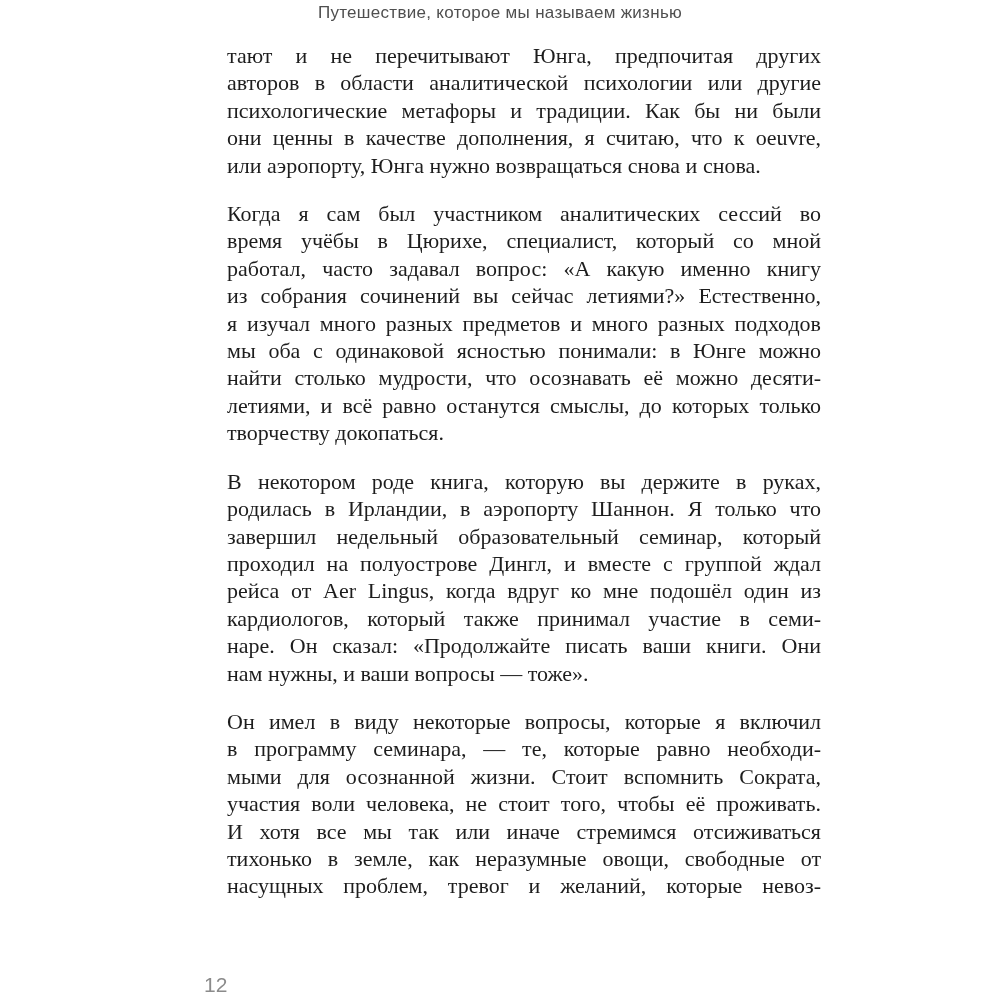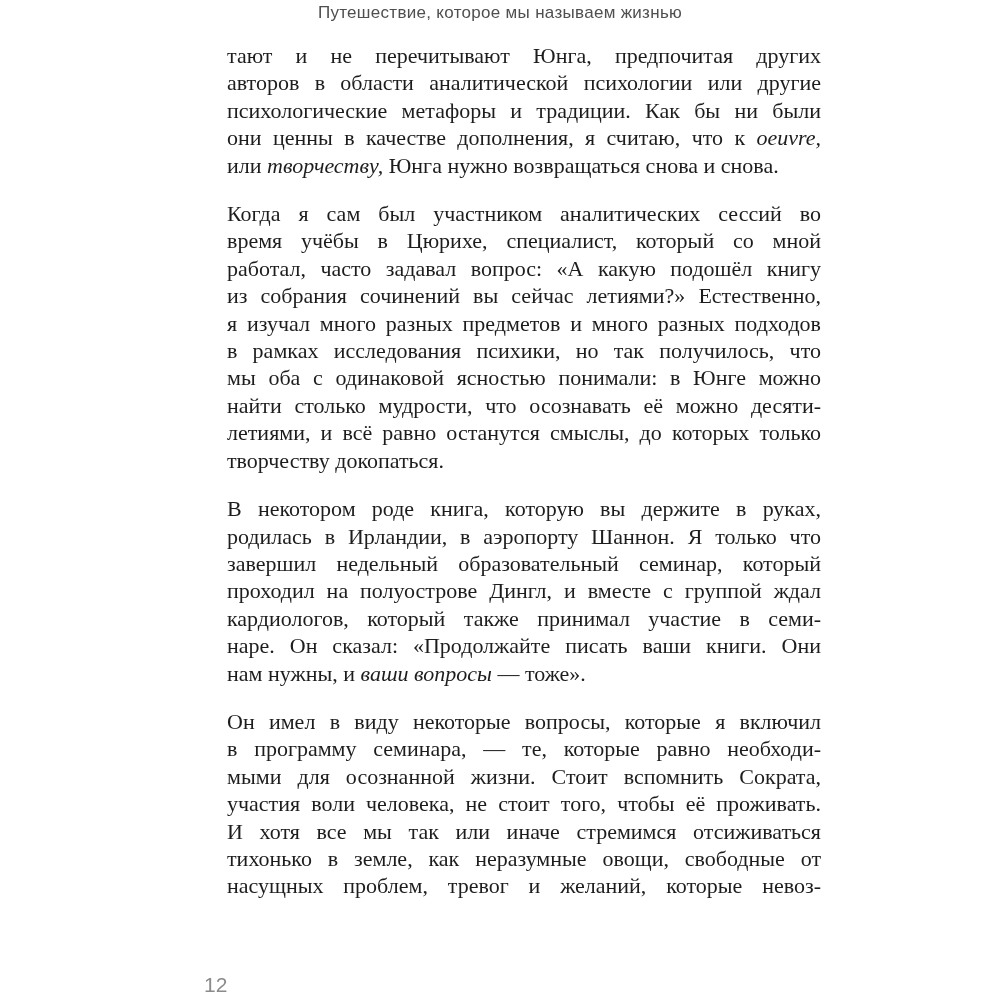--- a/index.html
+++ b/index.html
@@ -32,21 +32,21 @@
   .para:last-child { margin-bottom: 0; }
   .line {
     text-align: justify;
     text-align-last: justify;
     -moz-text-align-last: justify;
   }
   .line.endline {
     text-align-last: left;
     -moz-text-align-last: left;
   }
-  .seg.it { font-style: italic; }
+  .seg.it { }
   .page-number {
     position: absolute;
     left: 204px; top: 972px;
     font-family: "Liberation Sans", sans-serif;
     font-size: 21px;
     line-height: 26px;
     color: var(--page-number, #8b8b8b);
     text-align: center;
   }
 </style>
@@ -55,39 +55,39 @@
 
 <div class="page">
   <div class="running-head">Путешествие, которое мы называем жизнью</div>
 
   <div class="body-text" id="body-text">
       <div class="para">
         <div class="line"><span class="seg">тают и не перечитывают Юнга, предпочитая других</span></div>
         <div class="line"><span class="seg">авторов в области аналитической психологии или другие</span></div>
         <div class="line"><span class="seg">психологические метафоры и традиции. Как бы ни были</span></div>
         <div class="line"><span class="seg">они ценны в качестве дополнения, я считаю, что к </span><span class="seg it">oeuvre,</span></div>
-        <div class="line endline"><span class="seg">или </span><span class="seg it">творчеству,</span><span class="seg"> Юнга нужно возвращаться снова и снова.</span></div>
+        <div class="line endline"><span class="seg">или </span><span class="seg it">аэропорту,</span><span class="seg"> Юнга нужно возвращаться снова и снова.</span></div>
       </div>
       <div class="para">
         <div class="line"><span class="seg">Когда я сам был участником аналитических сессий во</span></div>
         <div class="line"><span class="seg">время учёбы в Цюрихе, специалист, который со мной</span></div>
-        <div class="line"><span class="seg">работал, часто задавал вопрос: «А какую подошёл книгу</span></div>
+        <div class="line"><span class="seg">работал, часто задавал вопрос: «А какую именно книгу</span></div>
         <div class="line"><span class="seg">из собрания сочинений вы сейчас летиями?» Естественно,</span></div>
         <div class="line"><span class="seg">я изучал много разных предметов и много разных подходов</span></div>
-        <div class="line"><span class="seg">в рамках исследования психики, но так получилось, что</span></div>
         <div class="line"><span class="seg">мы оба с одинаковой ясностью понимали: в Юнге можно</span></div>
         <div class="line"><span class="seg">найти столько мудрости, что осознавать её можно десяти-</span></div>
         <div class="line"><span class="seg">летиями, и всё равно останутся смыслы, до которых только</span></div>
         <div class="line endline"><span class="seg">творчеству докопаться.</span></div>
       </div>
       <div class="para">
         <div class="line"><span class="seg">В некотором роде книга, которую вы держите в руках,</span></div>
         <div class="line"><span class="seg">родилась в Ирландии, в аэропорту Шаннон. Я только что</span></div>
         <div class="line"><span class="seg">завершил недельный образовательный семинар, который</span></div>
         <div class="line"><span class="seg">проходил на полуострове Дингл, и вместе с группой ждал</span></div>
+        <div class="line"><span class="seg">рейса от </span><span class="seg it">Aer Lingus</span><span class="seg">, когда вдруг ко мне подошёл один из</span></div>
         <div class="line"><span class="seg">кардиологов, который также принимал участие в семи-</span></div>
         <div class="line"><span class="seg">наре. Он сказал: «Продолжайте писать ваши книги. Они</span></div>
         <div class="line endline"><span class="seg">нам нужны, и </span><span class="seg it">ваши вопросы</span><span class="seg"> — тоже».</span></div>
       </div>
       <div class="para">
         <div class="line"><span class="seg">Он имел в виду некоторые вопросы, которые я включил</span></div>
         <div class="line"><span class="seg">в программу семинара, — те, которые равно необходи-</span></div>
         <div class="line"><span class="seg">мыми для осознанной жизни. Стоит вспомнить Сократа,</span></div>
         <div class="line"><span class="seg">участия воли человека, не стоит того, чтобы её проживать.</span></div>
         <div class="line"><span class="seg">И хотя все мы так или иначе стремимся отсиживаться</span></div>

